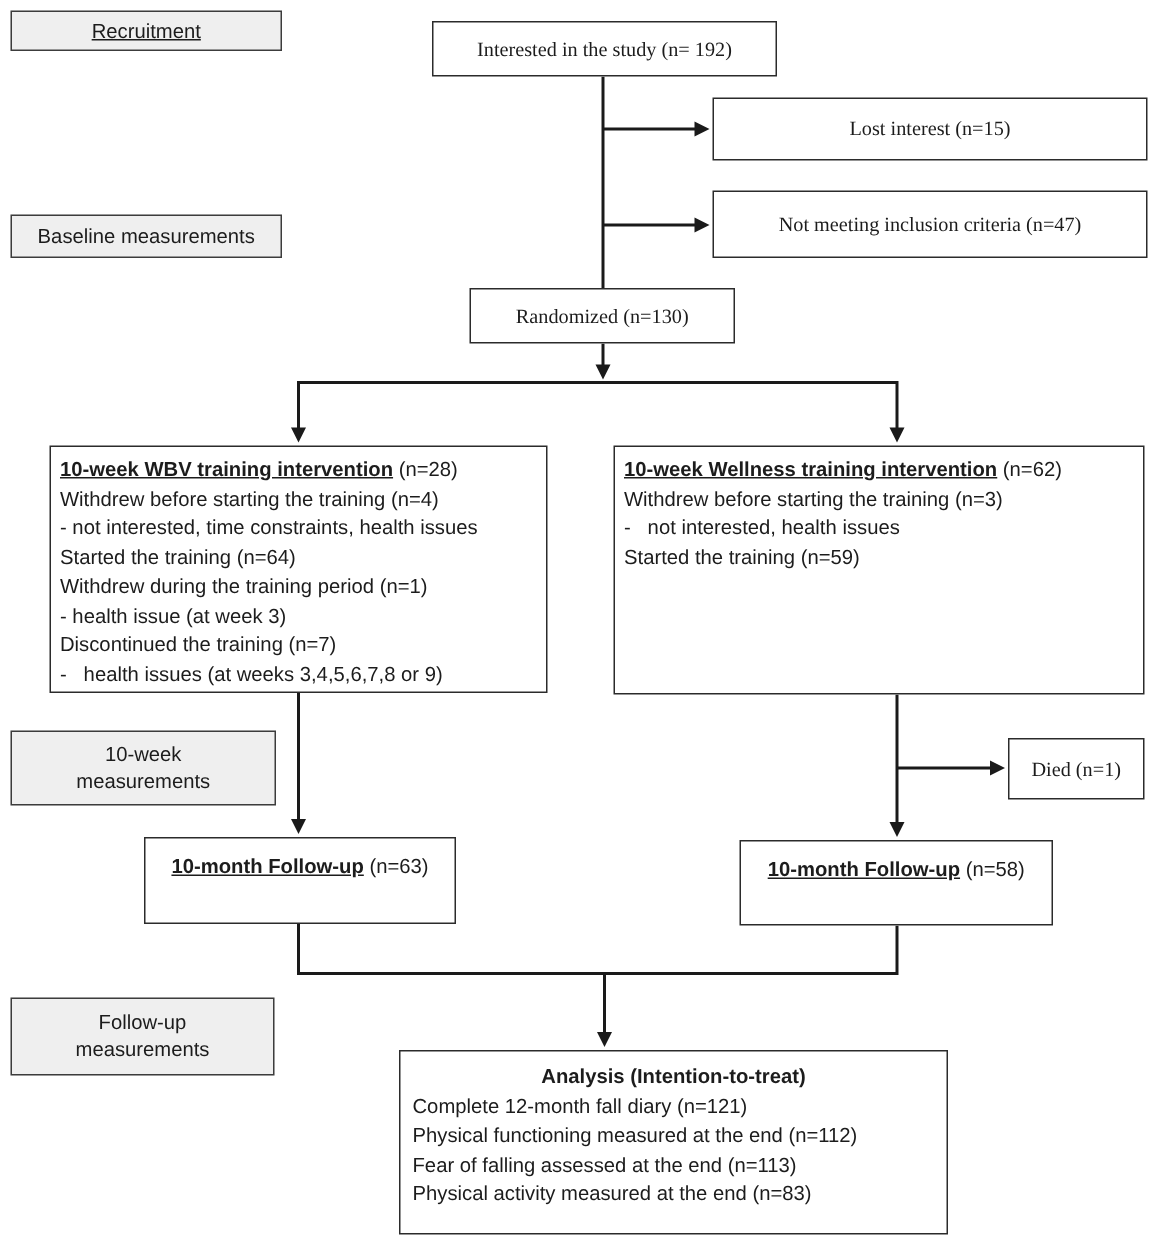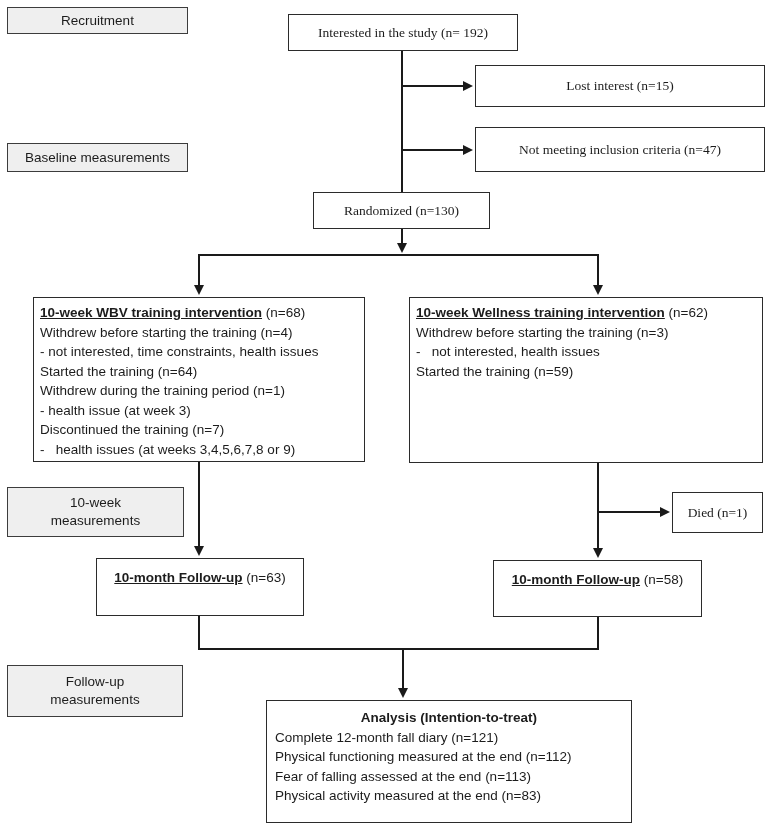--- a/index.html
+++ b/index.html
@@ -54,37 +54,37 @@
       <polygon points="402,253 397,243 407,243"></polygon>
       <polygon points="199,295 194,285 204,285"></polygon>
       <polygon points="598,295 593,285 603,285"></polygon>
       <polygon points="199,556 194,546 204,546"></polygon>
       <polygon points="670,512 660,507 660,517"></polygon>
       <polygon points="598,558 593,548 603,548"></polygon>
       <polygon points="403,698 398,688 408,688"></polygon>
     </g>
   </svg>
 
-  <div class="stage" style="left:7px;top:7px;width:181px;height:27px;">Recruitment</div>
+  <div class="stage" style="left:7px;top:7px;width:181px;height:27px;text-decoration:underline;">Recruitment</div>
   <div class="stage" style="left:7px;top:143px;width:181px;height:29px;">Baseline measurements</div>
   <div class="stage" style="left:7px;top:487px;width:177px;height:50px;">10-week
 measurements</div>
   <div class="stage" style="left:7px;top:665px;width:176px;height:52px;">Follow-up
 measurements</div>
 
   <div class="node center" style="left:288px;top:14px;width:230px;height:37px;">Interested in the study (n= 192)</div>
 
   <div class="node center" style="left:475px;top:65px;width:290px;height:42px;">Lost interest (n=15)</div>
 
   <div class="node center" style="left:475px;top:127px;width:290px;height:45px;">Not meeting inclusion criteria (n=47)</div>
 
   <div class="node center" style="left:313px;top:192px;width:177px;height:37px;">Randomized (n=130)</div>
 
   <div class="node detail" style="left:33px;top:297px;width:332px;height:165px;">
-    <div class="nline"><span class="ttl">10-week WBV training intervention</span><span> (n=68)</span></div>
+    <div class="nline"><span class="ttl">10-week WBV training intervention</span><span> (n=28)</span></div>
     <div class="nline">Withdrew before starting the training (n=4)</div>
     <div class="nline">- not interested, time constraints, health issues</div>
     <div class="nline">Started the training (n=64)</div>
     <div class="nline">Withdrew during the training period (n=1)</div>
     <div class="nline">- health issue (at week 3)</div>
     <div class="nline">Discontinued the training (n=7)</div>
     <div class="nline">-&nbsp;&nbsp;&nbsp;health issues (at weeks 3,4,5,6,7,8 or 9)</div>
   </div>
 
   <div class="node detail" style="left:409px;top:297px;width:354px;height:166px;">

